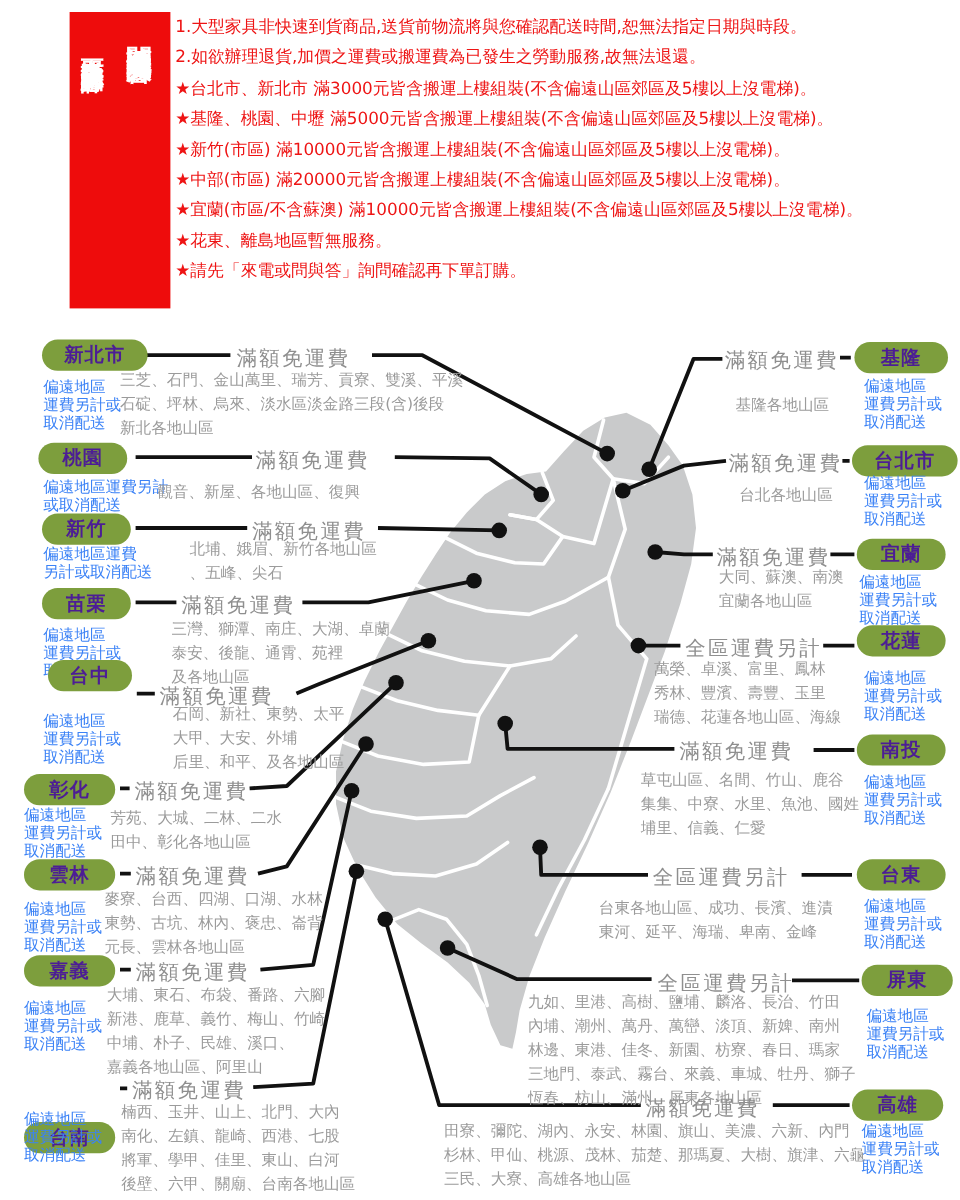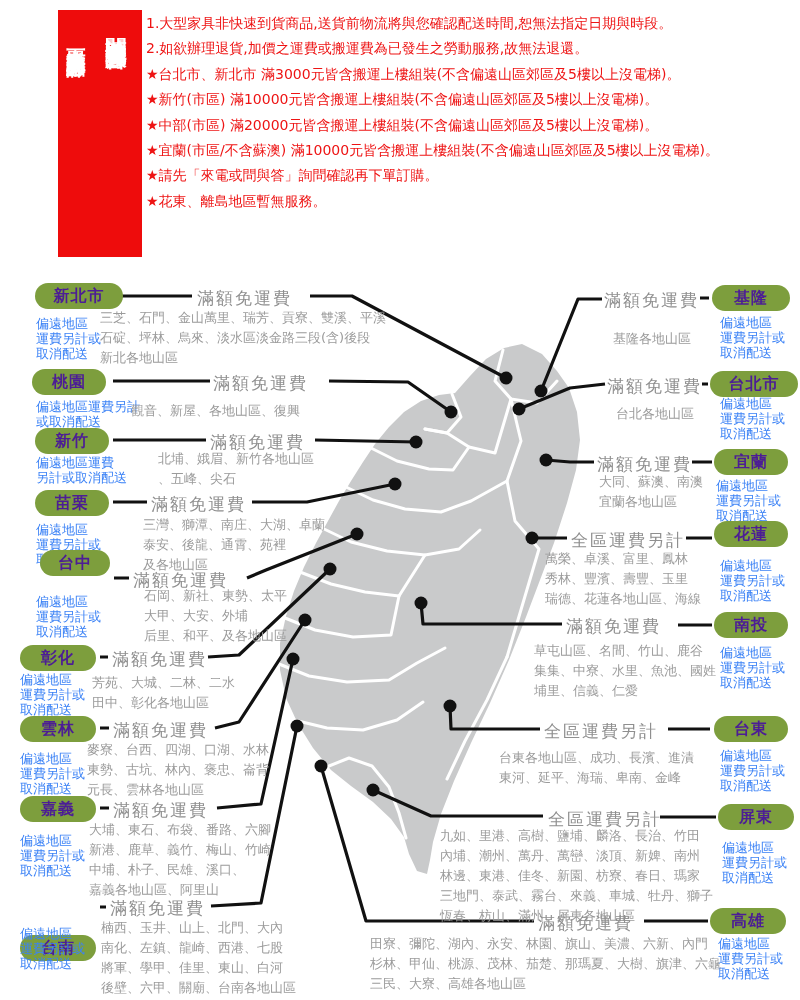--- a/index.html
+++ b/index.html
@@ -91,25 +91,26 @@
   </svg>
 
   <div id="notice-box">
     <div class="vcol" id="vcol1">下單訂購前請務必詳細</div>
     <div class="vcol" id="vcol2">閱讀避免造成雙方誤會</div>
   </div>
   <div id="notice-lines">
     <div>1.大型家具非快速到貨商品,送貨前物流將與您確認配送時間,恕無法指定日期與時段。</div>
     <div>2.如欲辦理退貨,加價之運費或搬運費為已發生之勞動服務,故無法退還。</div>
     <div>★台北市、新北市 滿3000元皆含搬運上樓組裝(不含偏遠山區郊區及5樓以上沒電梯)。</div>
+    <div>★基隆、桃園、中壢 滿5000元皆含搬運上樓組裝(不含偏遠山區郊區及5樓以上沒電梯)。</div>
     <div>★新竹(市區) 滿10000元皆含搬運上樓組裝(不含偏遠山區郊區及5樓以上沒電梯)。</div>
     <div>★中部(市區) 滿20000元皆含搬運上樓組裝(不含偏遠山區郊區及5樓以上沒電梯)。</div>
     <div>★宜蘭(市區/不含蘇澳) 滿10000元皆含搬運上樓組裝(不含偏遠山區郊區及5樓以上沒電梯)。</div>
+    <div>★花東、離島地區暫無服務。</div>
     <div>★請先「來電或問與答」詢問確認再下單訂購。</div>
-    <div>★花東、離島地區暫無服務。</div>
   </div>
 
   <div id="regions">
       <div class="pill" style="left: 35px; top: 283px; width: 88px;">新北市</div>
       <div class="fee" style="left: 197px; top: 287px;">滿額免運費</div>
       <div class="note" style="left: 36px; top: 316px;">偏遠地區
 運費另計或
 取消配送</div>
       <div class="areas" style="left: 100px; top: 308px;">三芝、石門、金山萬里、瑞芳、貢寮、雙溪、平溪
 石碇、坪林、烏來、淡水區淡金路三段(含)後段

